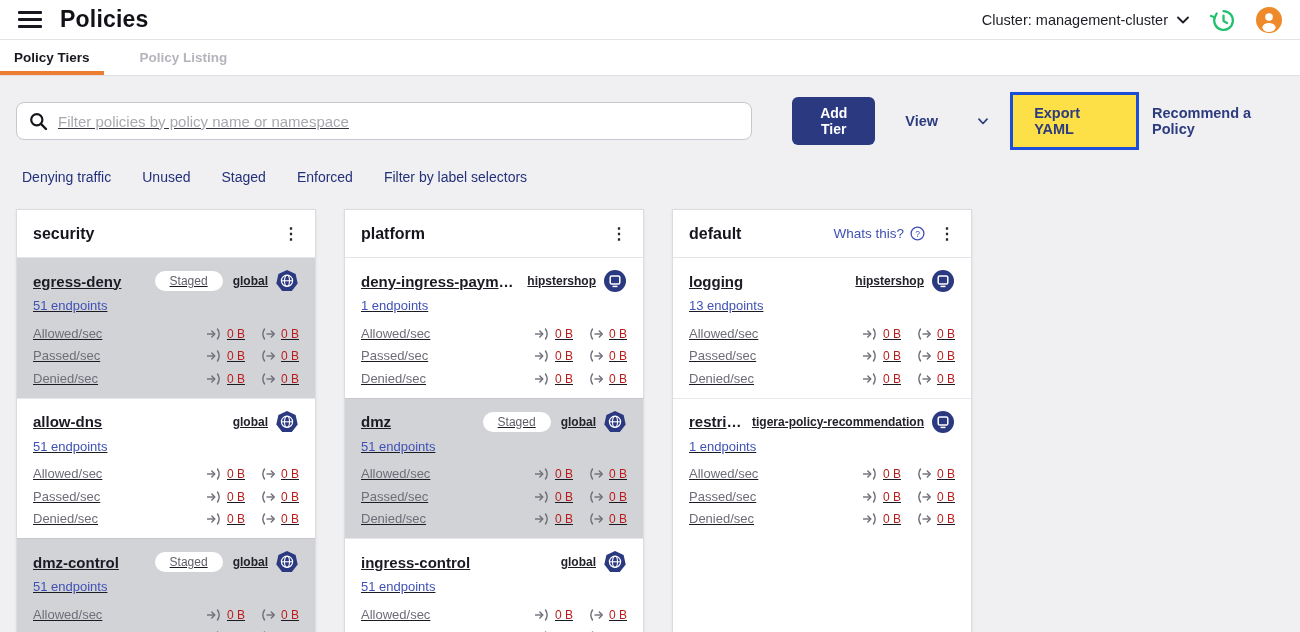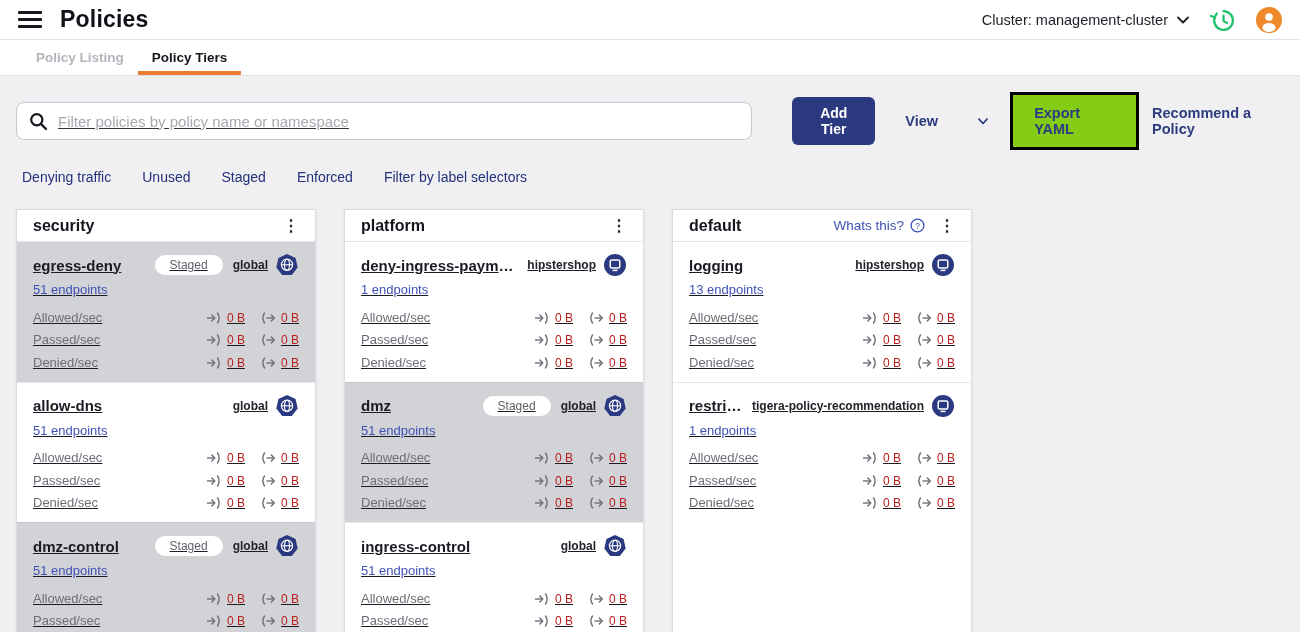--- a/index.html
+++ b/index.html
@@ -34,32 +34,32 @@
   .toolbar { display: flex; align-items: center; margin: 16px 16px 0 16px; }
   .search-box { width: 811px; height: 38px; background: #fff; border: 1px solid #c7c7cf; border-radius: 8px;
     display: flex; align-items: center; padding: 0 12px; }
   .search-box input { border: none; outline: none; flex: 1; font-size: 15px; color: #33333c;
     font-family: "Liberation Sans", sans-serif; margin-left: 10px; background: transparent; text-decoration: underline; }
   .search-box input::placeholder { color: #a8a8b0; }
   .btn-primary { margin-left: 40px; background: #2b3a80; color: #fff; font-size: 14px; font-weight: 600;
     border: none; border-radius: 6px; padding: 8px 16px; cursor: pointer; font-family: "Liberation Sans", sans-serif; }
   .link-btn { color: #2d3c7e; font-size: 14.5px; font-weight: 600; cursor: pointer; display: flex; align-items: center; gap: 7px; }
   .view-btn { margin-left: 30px; gap: 40px; }
-  .export-highlight { margin-left: 22px; border: 3px solid #000000; background: #84cc16; padding: 10px 21px; }
+  .export-highlight { margin-left: 22px; border: 3px solid #1d4ed8; background: #fde047; padding: 10px 21px; }
   .recommend-btn { margin-left: 13px; }
 
   
   .filter-row { display: flex; gap: 31px; margin: 19px 16px 0 22px; }
   .filter-link { color: #23307a; font-size: 14px; font-weight: 500; cursor: pointer; }
 
   
   .tiers-row { display: flex; gap: 28px; margin: 24px 16px 0 16px; align-items: flex-start; }
   .tier { width: 300px; min-height: 452px; background: #fff; border: 1px solid #dcdce0;
     box-shadow: 0 1px 3px rgba(0,0,0,0.07); }
-  .tier-header { height: 32px; display: flex; align-items: center; padding: 0 10px 0 16px;
+  .tier-header { height: 48px; display: flex; align-items: center; padding: 0 10px 0 16px;
     border-bottom: 1px solid #e4e4e8; background: #fff; }
   .tier-name { font-size: 16px; font-weight: 700; color: #15151d; }
   .tier-header-right { margin-left: auto; display: flex; align-items: center; gap: 8px; }
   .whats-this { color: #3f51b5; font-size: 13.5px; cursor: pointer; display: flex; align-items: center; gap: 6px; }
   .kebab { font-size: 16px; font-weight: 700; color: #26262e; cursor: pointer; padding: 0 6px; letter-spacing: 0; line-height: 1; }
 
   .card { padding: 10px 16px 12px 16px; border-top: 1px solid #e8e8ec; cursor: pointer; text-decoration: underline; }
   .tier-cards > .card:first-child { border-top: none; }
   .card.staged { background: #d2d3d7; border-top-color: #c6c6cc; }
   .card-top { display: flex; align-items: center; height: 26px; }
@@ -101,25 +101,25 @@
     <div class="avatar">
       <svg width="26" height="26" viewBox="0 0 26 26">
         <circle cx="13" cy="10" r="3.8" fill="#ffffff"></circle>
         <ellipse cx="13" cy="20.5" rx="6.6" ry="4.6" fill="#ffffff"></ellipse>
       </svg>
     </div>
   </div>
 </div>
 
 <div class="tabbar">
+  <div class="tab active">
+    <span>Policy Tiers</span>
+  </div>
   <div class="tab inactive">
     <span>Policy Listing</span>
-  </div>
-  <div class="tab active">
-    <span>Policy Tiers</span>
   </div>
 </div>
 
 <div class="toolbar">
   <div class="search-box">
     <svg width="19" height="19" viewBox="0 0 19 19">
       <circle cx="7.8" cy="7.8" r="5.6" fill="none" stroke="#16161e" stroke-width="2.2"></circle>
       <line x1="12.2" y1="12.2" x2="17" y2="17" stroke="#16161e" stroke-width="2.4" stroke-linecap="round"></line>
     </svg>
     <input type="text" placeholder="Filter policies by policy name or namespace" style="">

